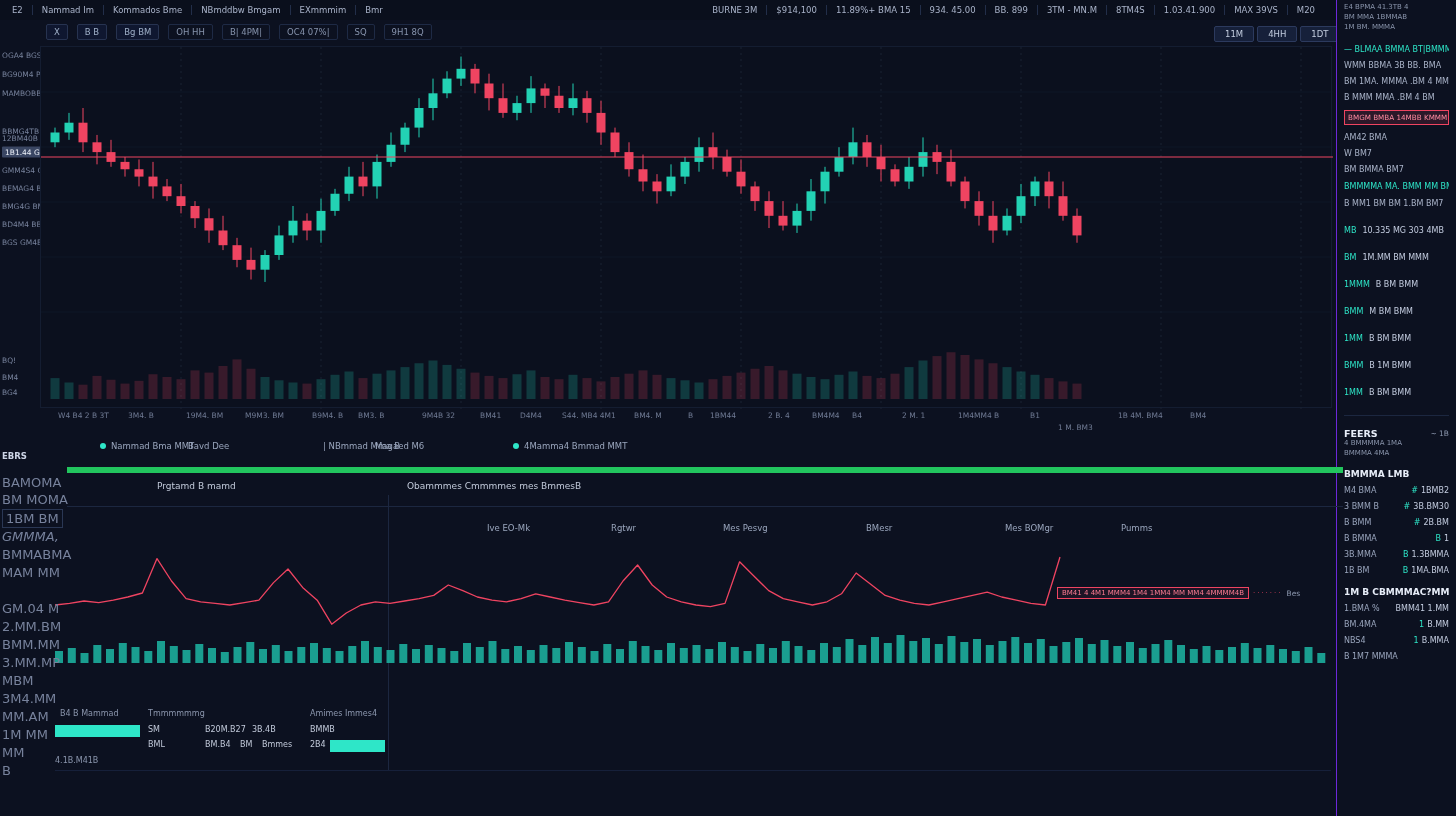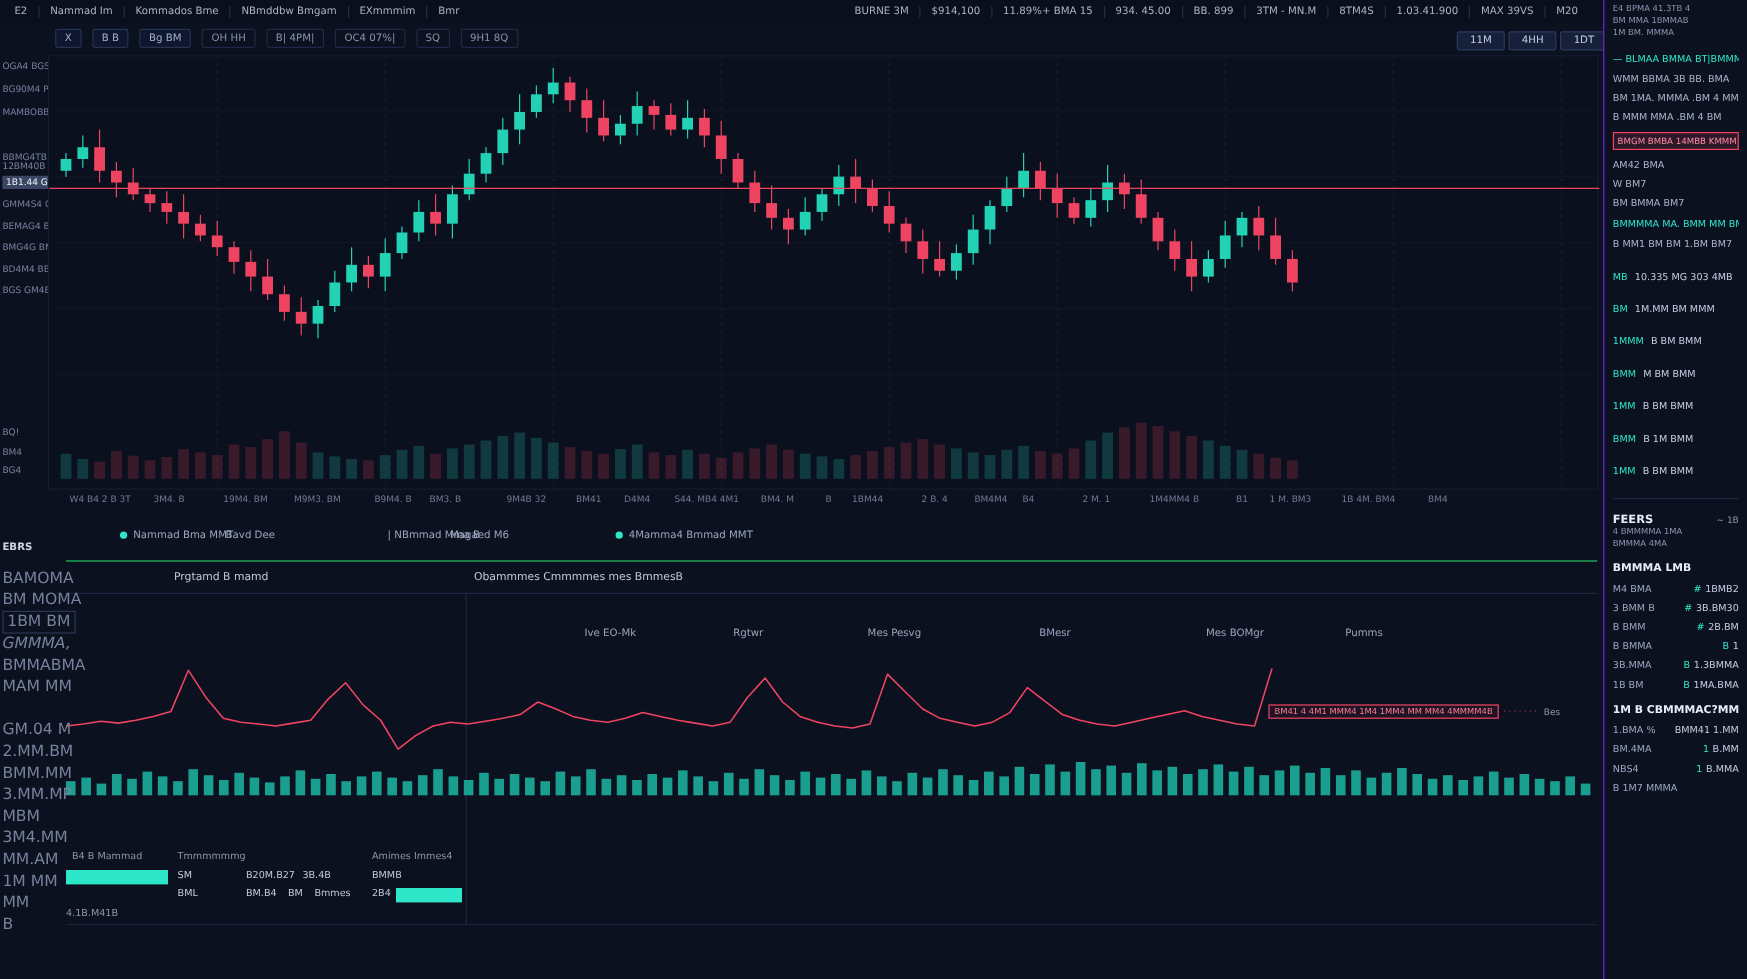--- a/index.html
+++ b/index.html
@@ -44,21 +44,21 @@
   .rp-title{font-size:9px;font-weight:bold;color:#e7edf8;margin:12px 0 4px;white-space:nowrap;overflow:hidden}
   .rp-lrow{display:flex;justify-content:space-between;margin:7px 0;white-space:nowrap;overflow:hidden;color:#c4cde0}
   .rp-lrow .mark{color:#2ee6c8;padding:0 3px}
   .rp-lrow .left{color:#9aa6bd}
 
   
   .bottom-panel{position:absolute;left:55px;top:437px;width:1276px;height:379px}
   .legend{position:absolute;left:0;top:4px;width:100%;height:14px}
   .lg-item{position:absolute;top:0;display:flex;align-items:center;gap:5px;font-size:8.5px;color:#9aa6bd;white-space:nowrap}
   .dot{width:6px;height:6px;border-radius:50%;background:#2ee6c8;display:inline-block}
-  .section-bar{position:absolute;left:0;top:30px;width:100%;height:28px;border-top:1px solid #22c55e;border-bottom:1px solid #1c2740}
+  .section-bar{position:absolute;left:12px;top:30px;width:100%;height:40px;border-top:6px solid #22c55e;border-bottom:1px solid #1c2740}
   .tab{position:absolute;top:8px;font-size:9px;color:#c2cada;white-space:nowrap}
   .col-head{position:absolute;top:86px;font-size:8.5px;color:#9aa6bd;white-space:nowrap}
   .v-divider{position:absolute;left:333px;top:58px;width:1px;height:275px;background:#1c2740}
   .hline{position:absolute;left:0;top:333px;width:100%;border-top:1px solid #16203a}
   .line-chart{position:absolute;left:0;top:108px}
   .bars-chart{position:absolute;left:0;top:196px}
   .annotation{position:absolute;left:1002px;top:150px;display:flex;align-items:center;gap:4px}
   .ann-box{border:1px solid #ef4461;background:rgba(239,68,97,0.08);color:#ff7d93;font-size:7px;padding:1px 4px;white-space:nowrap}
   .ann-dots{color:#ef4461;font-size:7px;letter-spacing:2px}
   .ann-label{color:#8b96ad;font-size:7.5px}
@@ -389,21 +389,21 @@
       <span class="ta" style="left: 522px;">S44. MB4 4M1</span>
       <span class="ta" style="left: 594px;">BM4. M</span>
       <span class="ta" style="left: 648px;">B</span>
       <span class="ta" style="left: 670px;">1BM44</span>
       <span class="ta" style="left: 728px;">2 B. 4</span>
       <span class="ta" style="left: 772px;">BM4M4</span>
       <span class="ta" style="left: 812px;">B4</span>
       <span class="ta" style="left: 862px;">2 M. 1</span>
       <span class="ta" style="left: 918px;">1M4MM4 B</span>
       <span class="ta" style="left: 990px;">B1</span>
-      <span class="ta" style="left: 1018px;">1 M. BM3</span>
+      <span class="ta" style="left: 1018px; margin-top: 12px;">1 M. BM3</span>
       <span class="ta" style="left: 1078px;">1B 4M. BM4</span>
       <span class="ta" style="left: 1150px;">BM4</span>
     </div>
 
   <aside class="right-panel">
     <div id="rp-corner">
         <div class="rp-tiny">E4 BPMA 41.3TB 4</div>
         <div class="rp-tiny">BM MMA 1BMMAB</div>
         <div class="rp-tiny">1M BM. MMMA</div>
       </div>

